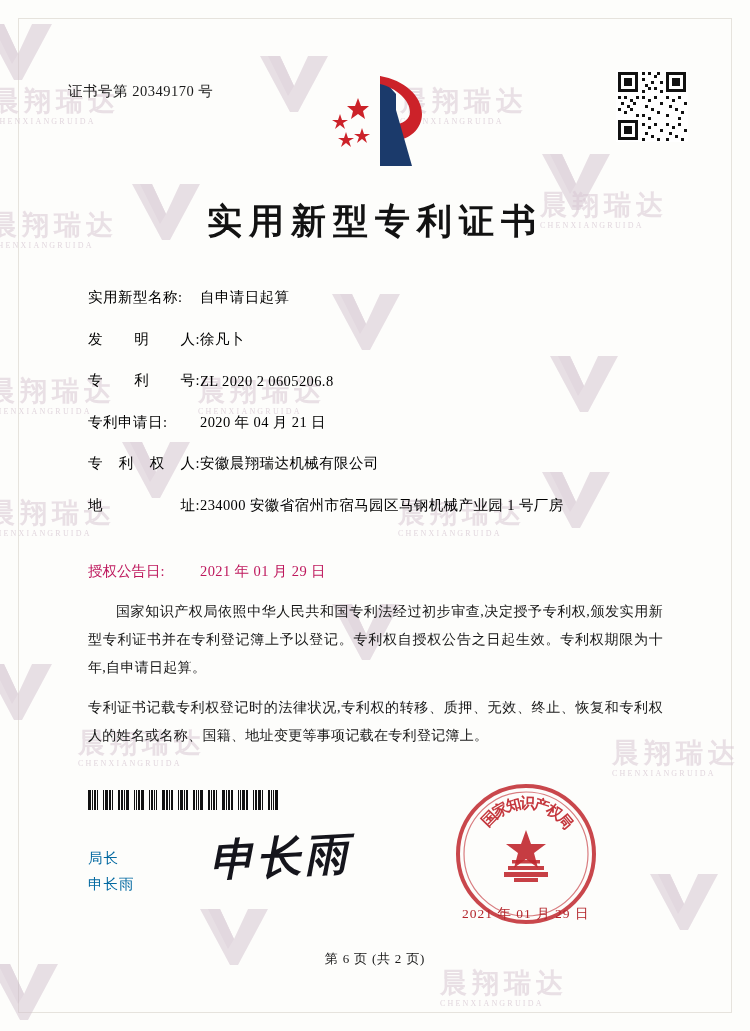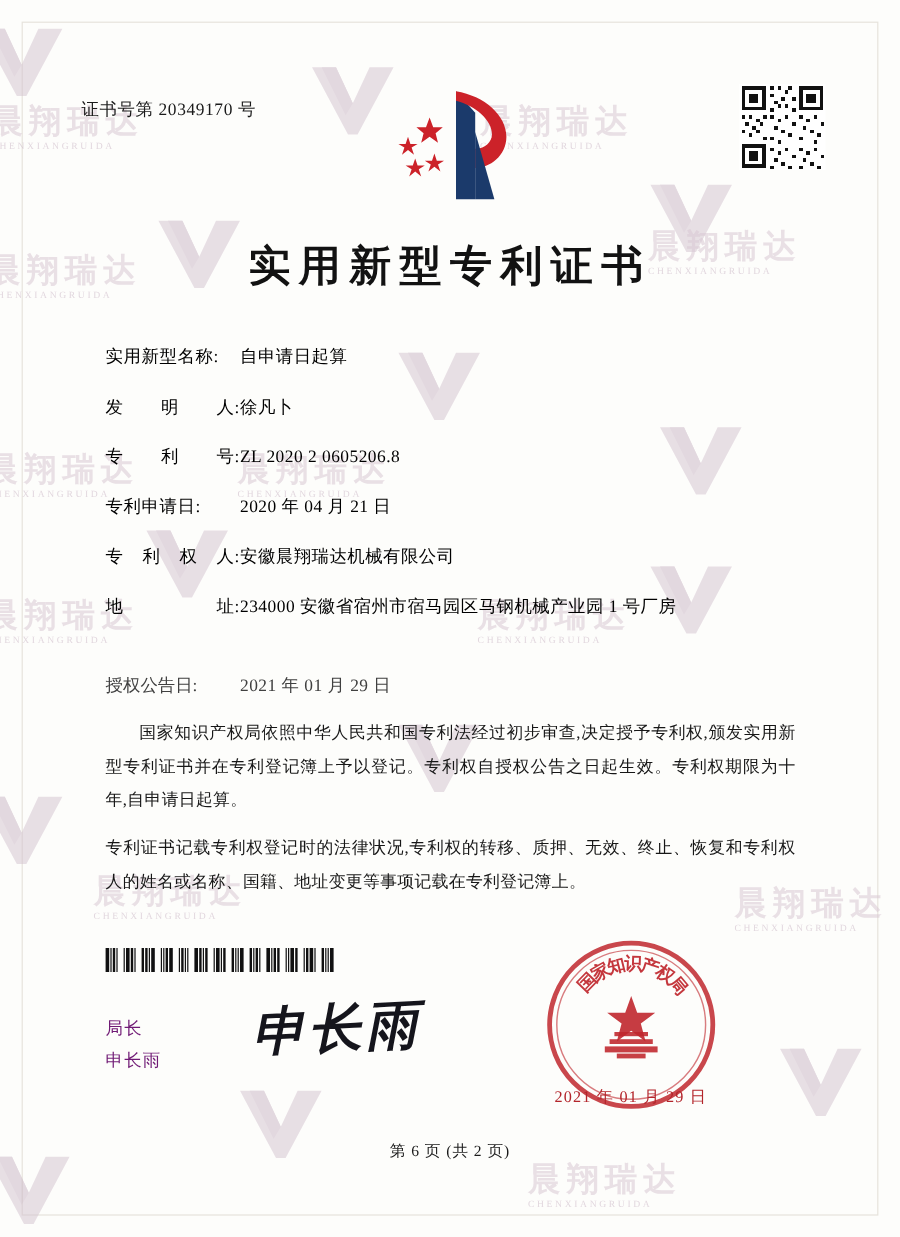--- a/index.html
+++ b/index.html
@@ -140,21 +140,21 @@
     letter-spacing: .4px;
   }
 
   .grant-row {
     position: absolute;
     left: 88px;
     top: 562px;
     width: 580px;
     display: flex;
     font-size: 14.5px;
-    color: #404040;
+    color: #be185d;
     align-items: center;
   }
   .grant-left {
     width: 285px;
     display: flex;
   }
   .grant-left .gl {
     width: 112px;
     display: flex;
     justify-content: space-between;
@@ -204,21 +204,21 @@
     margin-right: 1px;
     vertical-align: top;
   }
 
   .signature-block {
     position: absolute;
     left: 88px;
     top: 845px;
     font-size: 14.5px;
     line-height: 26px;
-    color: #701a75;
+    color: #0369a1;
     letter-spacing: 1px;
   }
 
   .handwriting {
     position: absolute;
     left: 210px;
     top: 828px;
     font-size: 44px;
     color: #15151c;
     font-family: "DejaVu Serif", serif;

